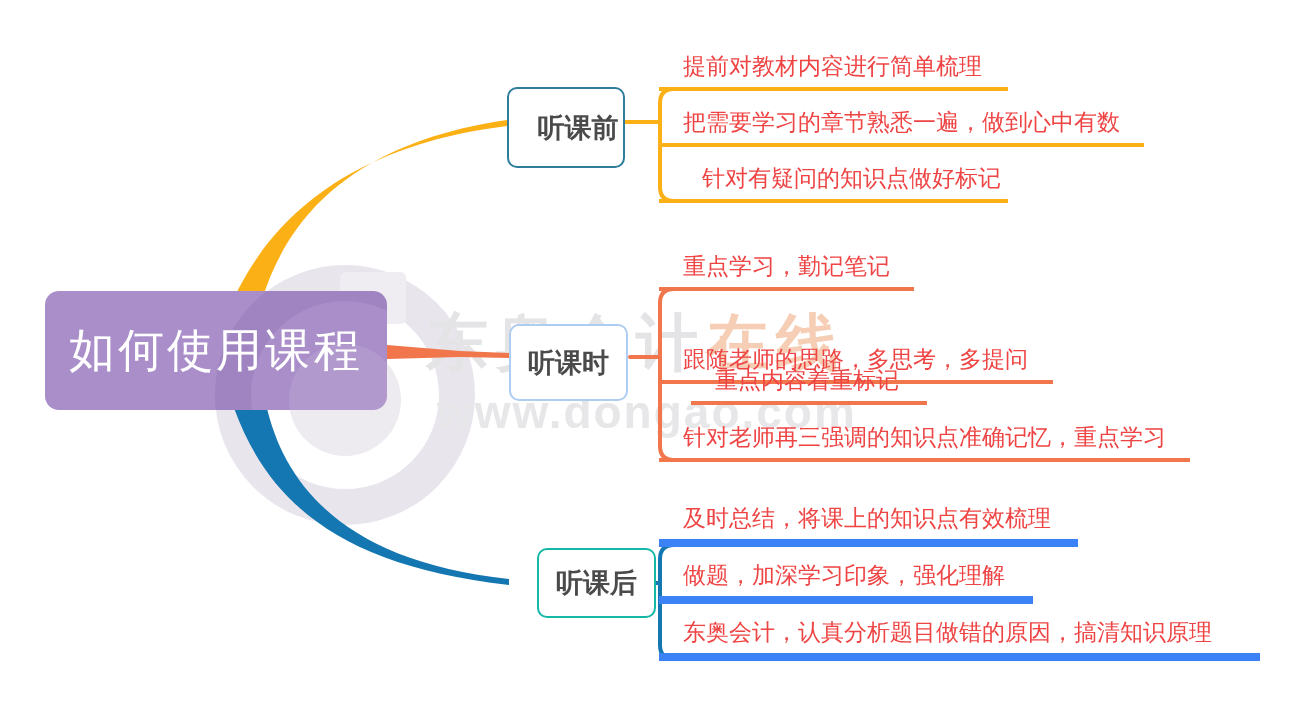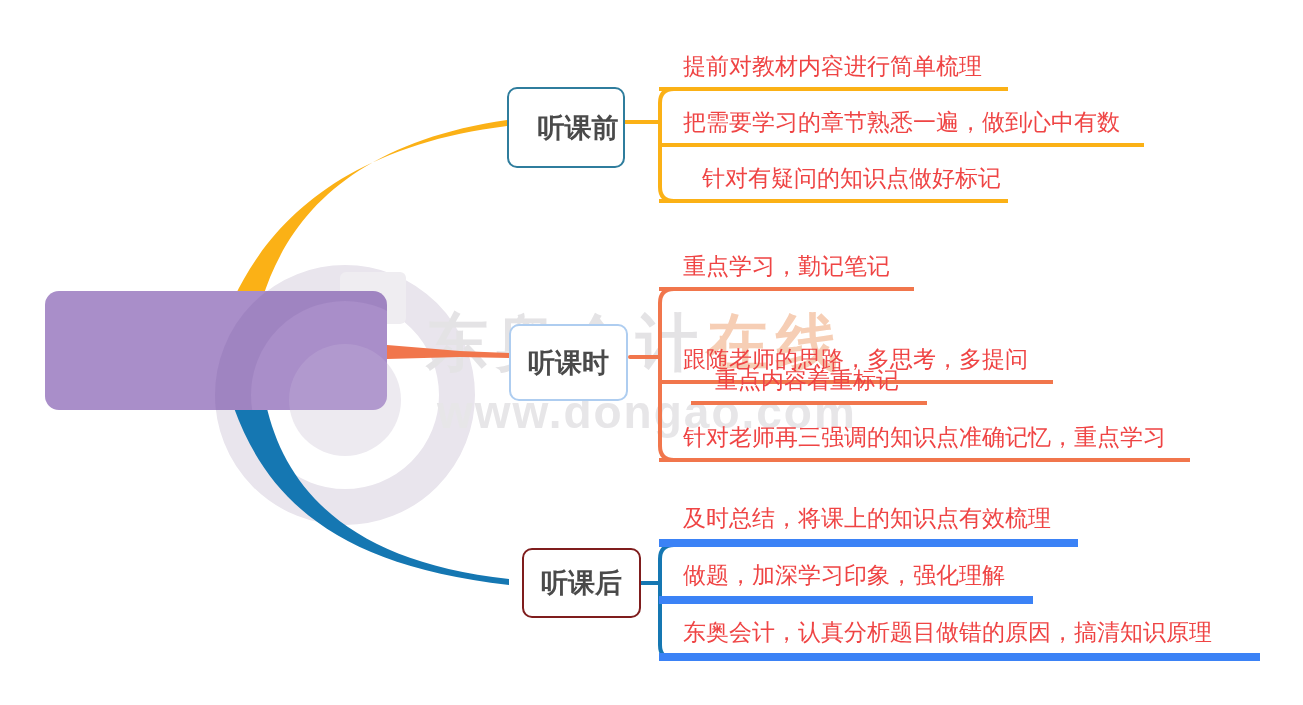--- a/index.html
+++ b/index.html
@@ -60,21 +60,21 @@
   }
 
   
   .branch-box{
     background:#ffffff;border-radius:10px;box-sizing:border-box;
     display:flex;align-items:center;justify-content:center;
     font-size:27px;font-weight:bold;color:#4a4a4a;white-space:nowrap;
   }
   .box-before{left:507px;top:87px;width:118px;height:81px;border:2px solid #2f7d9d;padding-left:24px;}
   .box-during{left:509px;top:324px;width:119px;height:77px;border:2px solid #aecdf0;}
-  .box-after{left:522px;top:548px;width:119px;height:70px;border:2px solid #7f1d1d;}
+  .box-after{left:537px;top:548px;width:119px;height:70px;border:2px solid #14b8a6;}
 
   
   .leaf{
     left:659px;height:38px;box-sizing:border-box;
     display:flex;align-items:flex-end;
     padding:0 0 5px 24px;
     font-size:23px;color:#ef4444;white-space:nowrap;overflow:visible;
   }
   .leaf.b1{border-bottom:4px solid #fbb116;}
   .leaf.b2{border-bottom:4px solid #f1764c;}
@@ -98,20 +98,21 @@
   <path d="M625,122 L660,122 M680,89 L674,89 Q660,89 660,103 L660,187 Q660,201 674,201 L680,201" fill="none" stroke="#fbb116" stroke-width="4" stroke-linecap="round"></path>
 
   <path d="M630,357 L660,357 M680,289 L674,289 Q660,289 660,303 L660,446 Q660,460 674,460 L680,460" fill="none" stroke="#f1764c" stroke-width="4" stroke-linecap="round"></path>
 
   <path d="M630,583 L660,583 M680,545 L674,545 Q660,545 660,559 L660,645 Q660,659 674,659 L680,659" fill="none" stroke="#1577b2" stroke-width="4" stroke-linecap="round"></path>
 </svg>
 
 <div class="abs root-node">
   <div class="ring-overlay"></div>
   <div class="disc-overlay"></div>
+  <div class="root-title">如何使用课程</div>
 </div>
 
 <div class="abs branch-box box-before">听课前</div>
 <div class="abs branch-box box-during">听课时</div>
 <div class="abs branch-box box-after">听课后</div>
 
 <div class="abs leaf b1" style="top:53px;width:349px;">提前对教材内容进行简单梳理</div>
 <div class="abs leaf b1" style="top:109px;width:485px;">把需要学习的章节熟悉一遍，做到心中有数</div>
 <div class="abs leaf b1" style="top:165px;width:349px;padding-left:43px;">针对有疑问的知识点做好标记</div>
 

